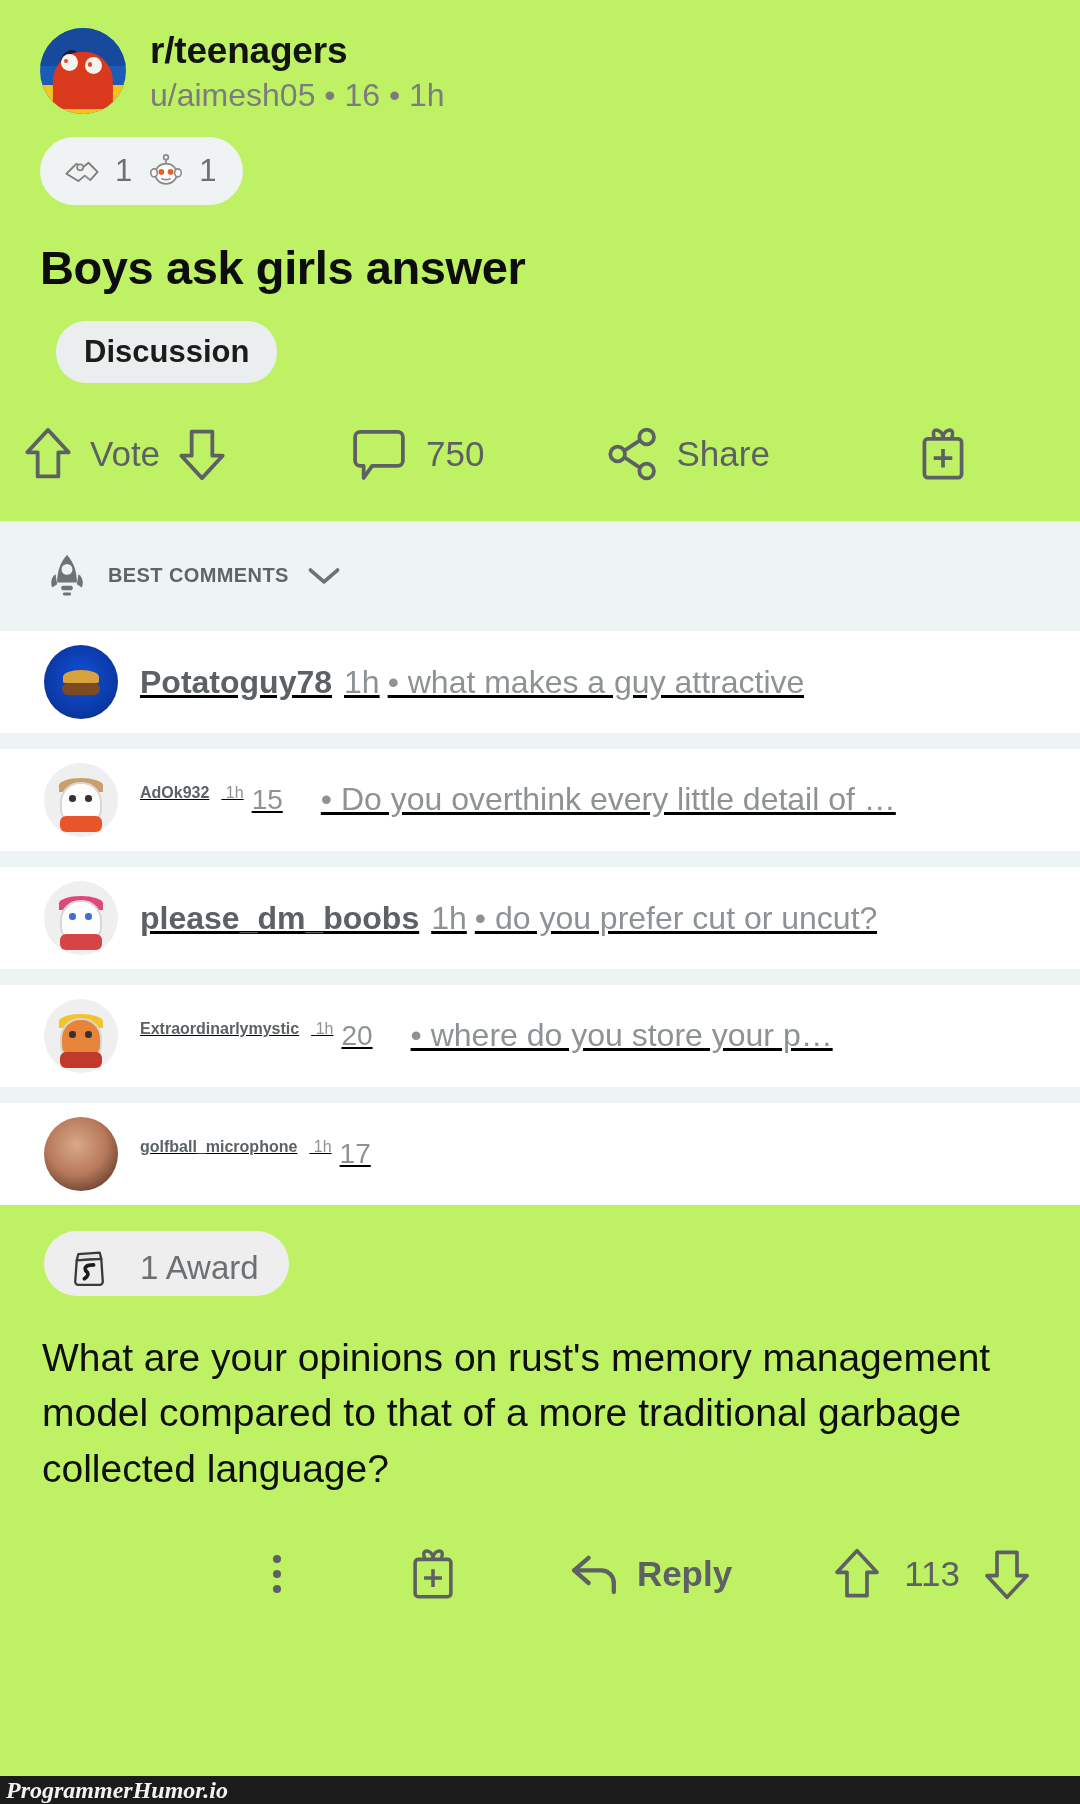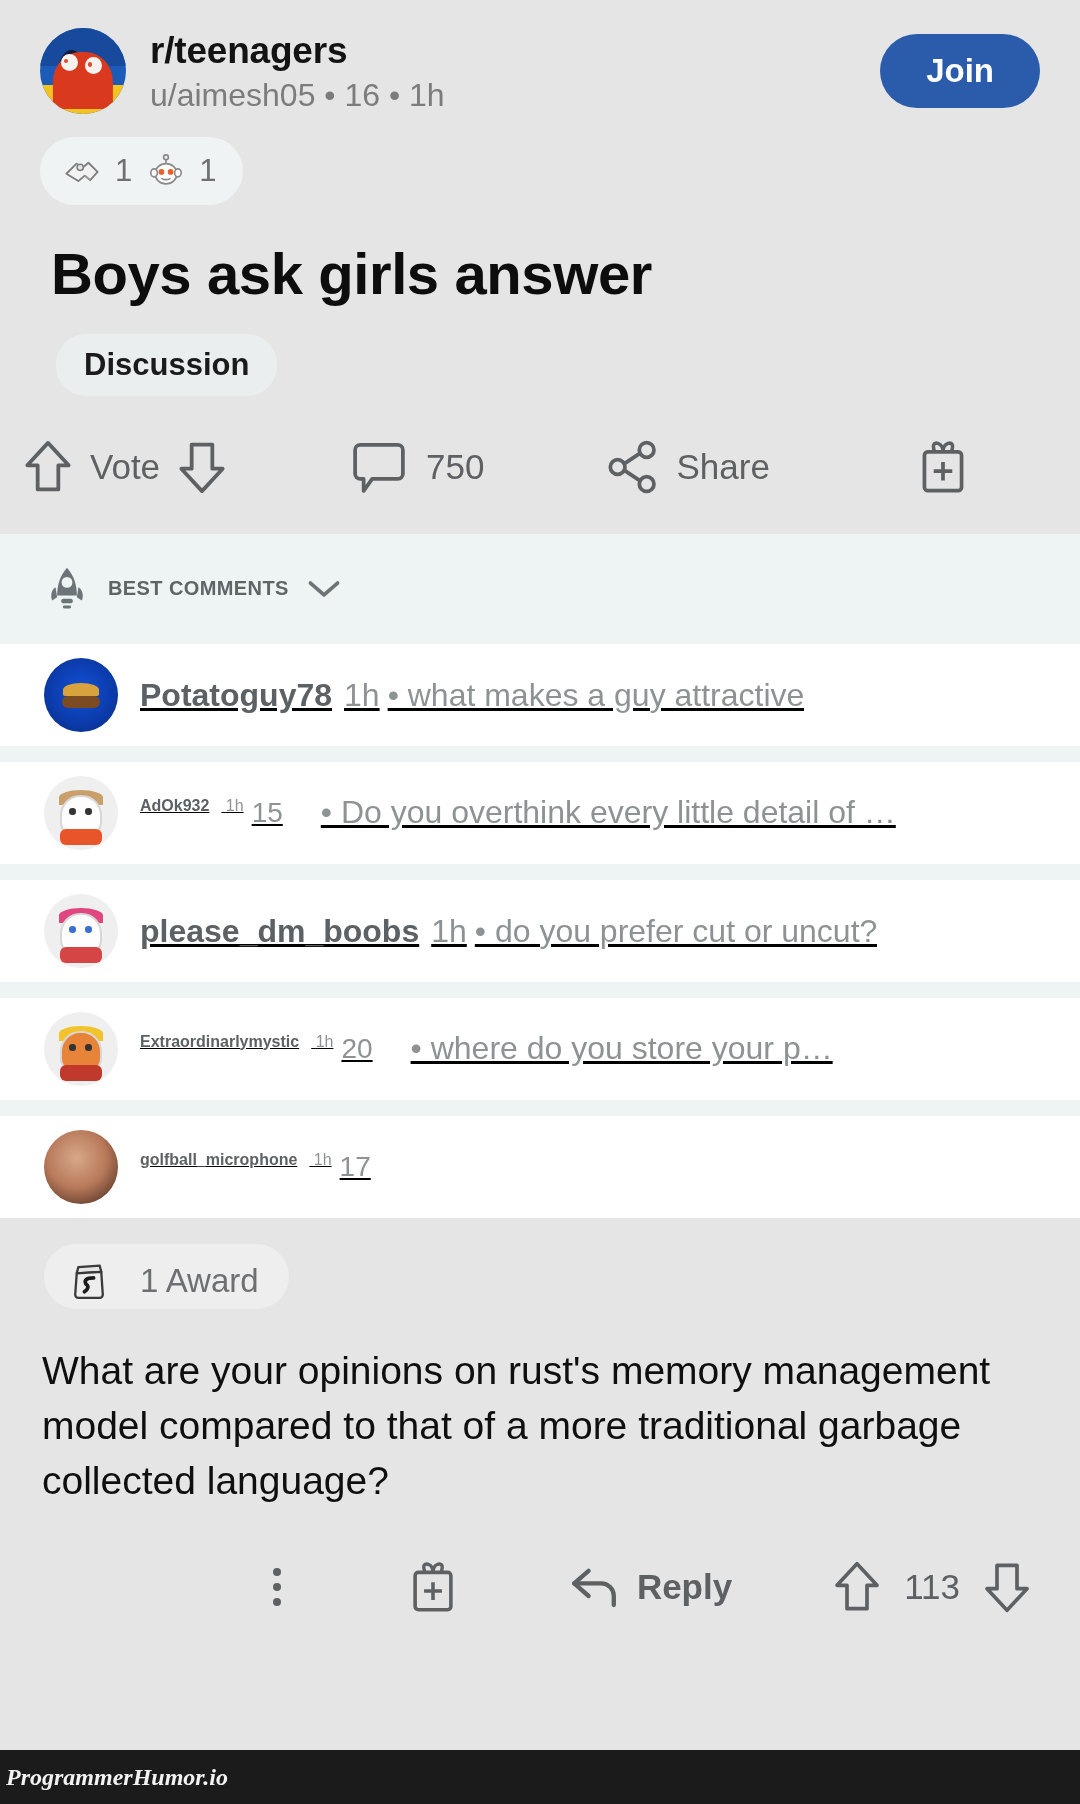--- a/index.html
+++ b/index.html
@@ -7,21 +7,21 @@
     width: 1080px;
     height: 1804px;
     background: #ffffff;
     font-family: "Liberation Sans", sans-serif;
     overflow: hidden;
   }
   .screen {
     position: relative;
     width: 1080px;
     height: 1804px;
-    background: #e5e5e5;
+    background: #bef264;
     display: flex;
     flex-direction: column;
   }
 
   
   .post-header {
     display: flex;
     align-items: flex-start;
     padding: 28px 40px 0 40px;
   }
@@ -110,27 +110,26 @@
     background: #eff3f3;
     border-radius: 34px;
     padding: 12px 26px 12px 20px;
   }
   .award-chip { display: inline-flex; align-items: center; gap: 11px; }
   .award-count { font-size: 31px; color: #6f6f6f; }
   .ic-handshake, .ic-snoo { width: 44px; height: 44px; display: block; }
 
   
   .post-title {
-    font-size: 58px;
+    font-size: 47px;
     font-weight: 700;
     color: #0d0d0d;
     padding: 36px 40px 0 40px;
     letter-spacing: -0.4px;
     line-height: 1.15;
-    margin-left: 11px;
   }
   .flair-row { padding: 26px 40px 0 40px; margin-left: 16px; }
   .flair {
     display: inline-block;
     background: #eaeeee;
     border-radius: 30px;
     padding: 13px 28px;
     font-size: 31px;
     font-weight: 700;
     color: #1b1b1b;
@@ -261,21 +260,21 @@
   .gap-b { width: 108px; }
   .gap-c { width: 98px; }
   .kebab { display: flex; flex-direction: column; gap: 7px; align-items: center; padding: 6px 14px; }
   .kebab i { width: 8px; height: 8px; border-radius: 50%; background: #5d6164; display: block; }
 
   .spacer { flex: 1 1 auto; }
 
   
   .watermark {
     background: #1b1b1b;
-    height: 54px;
+    height: 28px;
     display: flex;
     align-items: center;
     padding-left: 6px;
   }
   .watermark span {
     color: #f2f2f2;
     font-family: "Liberation Serif", serif;
     font-style: italic;
     font-weight: 700;
     font-size: 24px;
@@ -294,21 +293,20 @@
       <div class="fig"></div>
       <div class="head1"></div>
       <div class="head2"></div>
       <div class="dot1"></div>
       <div class="dot2"></div>
     </div>
     <div class="header-text">
       <div class="sub-name">r/teenagers</div>
       <div class="sub-meta">u/aimesh05 • 16 • 1h</div>
     </div>
-    <button class="join-btn">Join</button>
   </div>
 
   <div class="awards-row">
     <div class="awards-pill">
       <span class="award-chip">
         <svg class="ic-handshake" viewBox="0 0 48 48">
           <path d="M7 27 L18 16 L24 21 L31 15 L41 25 L33 34 L27 29 L20 35 Z" fill="#f2f2f2" stroke="#7d7d7d" stroke-width="2" stroke-linejoin="round"></path>
           <path d="M18 16 L25 23" stroke="#9a9a9a" stroke-width="2"></path>
           <path d="M27 29 L33 34" stroke="#9a9a9a" stroke-width="2"></path>
           <circle cx="22" cy="20" r="3.4" fill="#e4e4e4" stroke="#7d7d7d" stroke-width="1.6"></circle>

